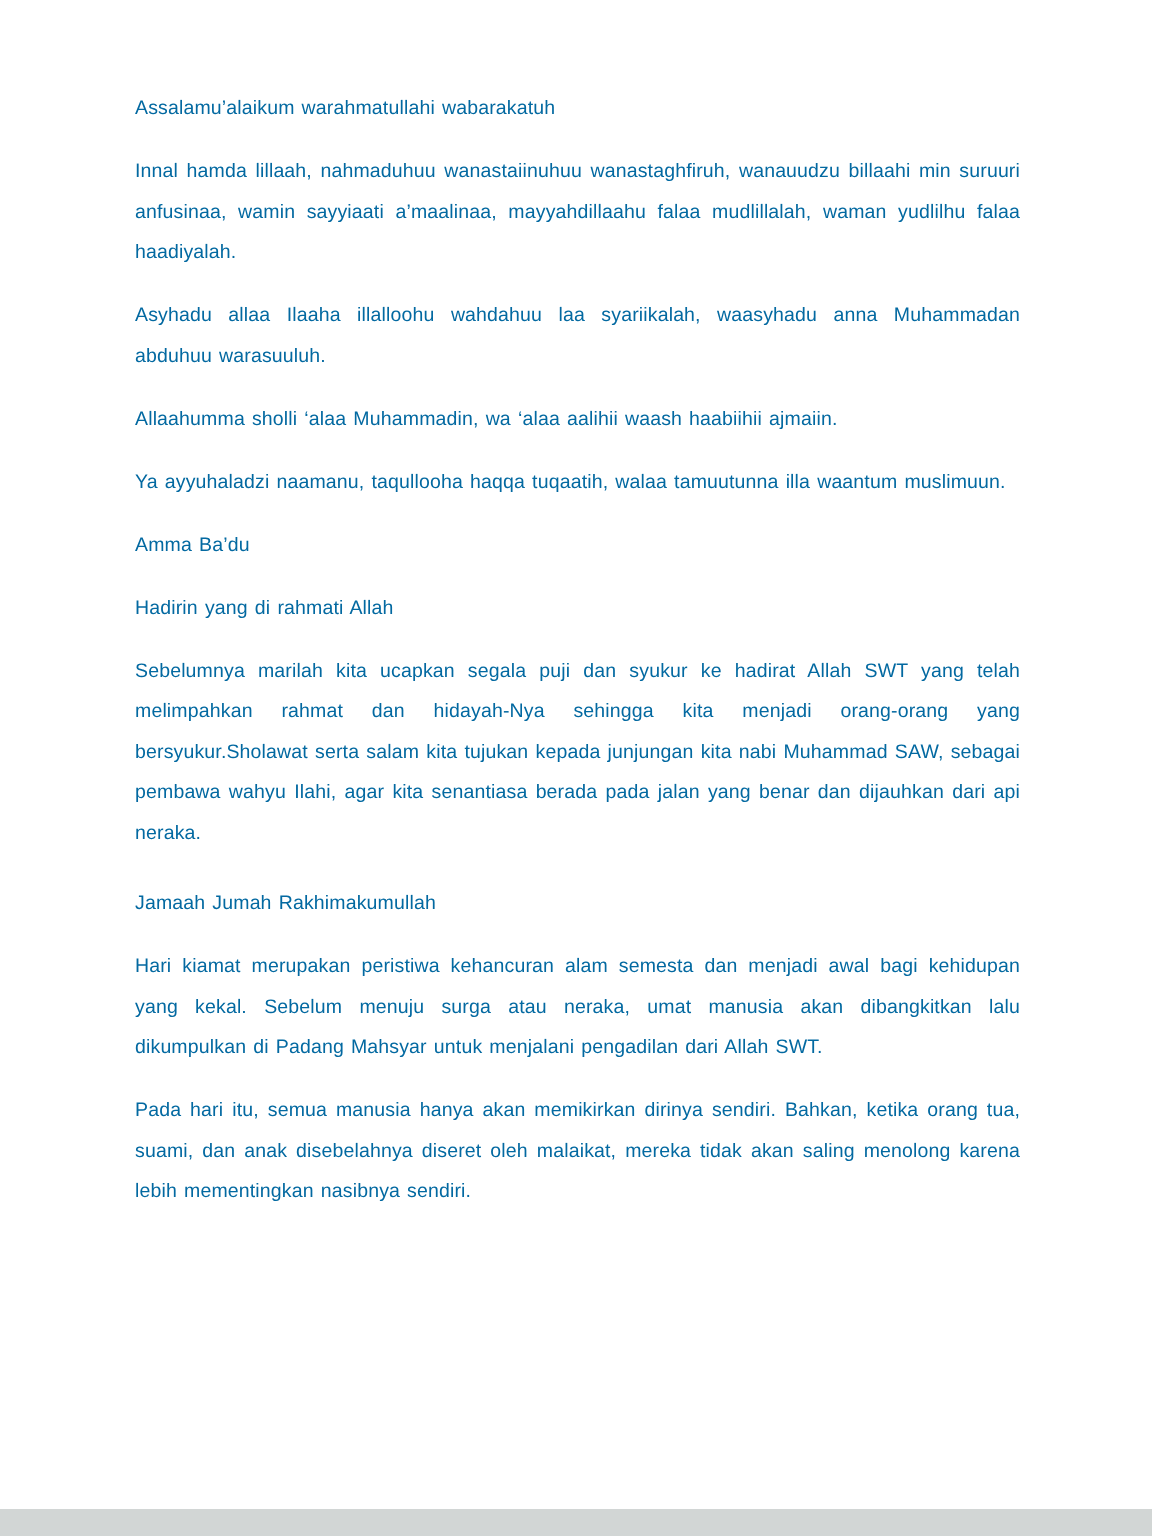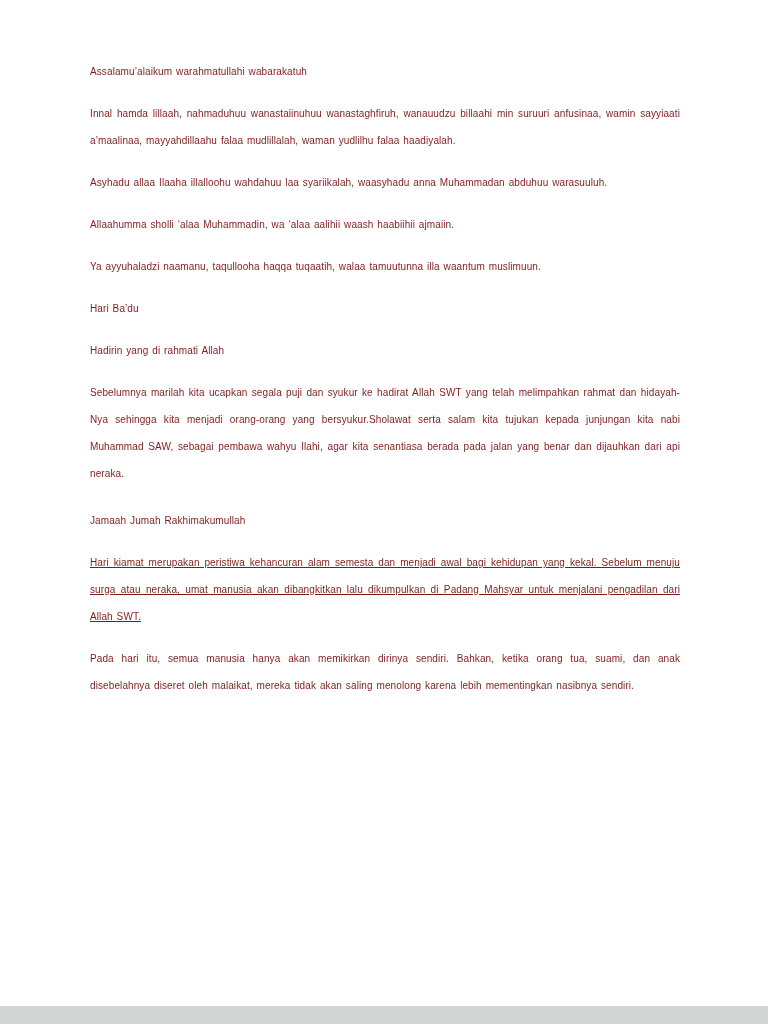--- a/index.html
+++ b/index.html
@@ -13,32 +13,32 @@
     font-family: "Liberation Sans", "DejaVu Sans", sans-serif;
     position: relative;
   }
   .page {
     width: 768px;
     height: 1006px;
     background: #ffffff;
     padding: 58px 88px 0 90px;
   }
   .doc-body p {
-    color: #7f1d1d;
-    font-size: 10px;
+    color: #0369a1;
+    font-size: 13px;
     line-height: 27px;
     text-align: justify;
     letter-spacing: 0.1px;
     margin: 0 0 15px 0;
     word-spacing: 1px;
   }
   .doc-body p.single {
     text-align: left;
   }
-  .doc-body p.gap-sm { margin-top: 0; text-decoration: underline; }
+  .doc-body p.gap-sm { margin-top: 0; }
   .doc-body p.gap-md { margin-top: 20px; }
   .doc-body p.gap-lg { margin-top: 13px; }
   .page-edge {
     position: absolute;
     left: 0;
     bottom: 0;
     width: 768px;
     height: 18px;
     background: #d2d6d5;
   }
@@ -46,21 +46,21 @@
 </head>
 <body>
 
 <div class="page">
   <div class="doc-body">
     <p class="single">Assalamu’alaikum warahmatullahi wabarakatuh</p>
     <p>Innal hamda lillaah, nahmaduhuu wanastaiinuhuu wanastaghfiruh, wanauudzu billaahi min suruuri anfusinaa, wamin sayyiaati a’maalinaa, mayyahdillaahu falaa mudlillalah, waman yudlilhu falaa haadiyalah.</p>
     <p>Asyhadu allaa Ilaaha illalloohu wahdahuu laa syariikalah, waasyhadu anna Muhammadan abduhuu warasuuluh.</p>
     <p class="single">Allaahumma sholli ‘alaa Muhammadin, wa ‘alaa aalihii waash haabiihii ajmaiin.</p>
     <p class="single">Ya ayyuhaladzi naamanu, taqullooha haqqa tuqaatih, walaa tamuutunna illa waantum muslimuun.</p>
-    <p class="single">Hari Ba’du</p>
+    <p class="single">Amma Ba’du</p>
     <p class="single">Hadirin yang di rahmati Allah</p>
     <p>Sebelumnya marilah kita ucapkan segala puji dan syukur ke hadirat Allah SWT yang telah melimpahkan rahmat dan hidayah-Nya sehingga kita menjadi orang-orang yang bersyukur.Sholawat serta salam kita tujukan kepada junjungan kita nabi Muhammad SAW, sebagai pembawa wahyu Ilahi, agar kita senantiasa berada pada jalan yang benar dan dijauhkan dari api neraka.</p>
     <p class="single gap-md">Jamaah Jumah Rakhimakumullah</p>
     <p class="gap-sm">Hari kiamat merupakan peristiwa kehancuran alam semesta dan menjadi awal bagi kehidupan yang kekal. Sebelum menuju surga atau neraka, umat manusia akan dibangkitkan lalu dikumpulkan di Padang Mahsyar untuk menjalani pengadilan dari Allah SWT.</p>
     <p class="gap-lg">Pada hari itu, semua manusia hanya akan memikirkan dirinya sendiri. Bahkan, ketika orang tua, suami, dan anak disebelahnya diseret oleh malaikat, mereka tidak akan saling menolong karena lebih mementingkan nasibnya sendiri.</p>
   </div>
 </div>
 
 <div class="page-edge"></div>
 

